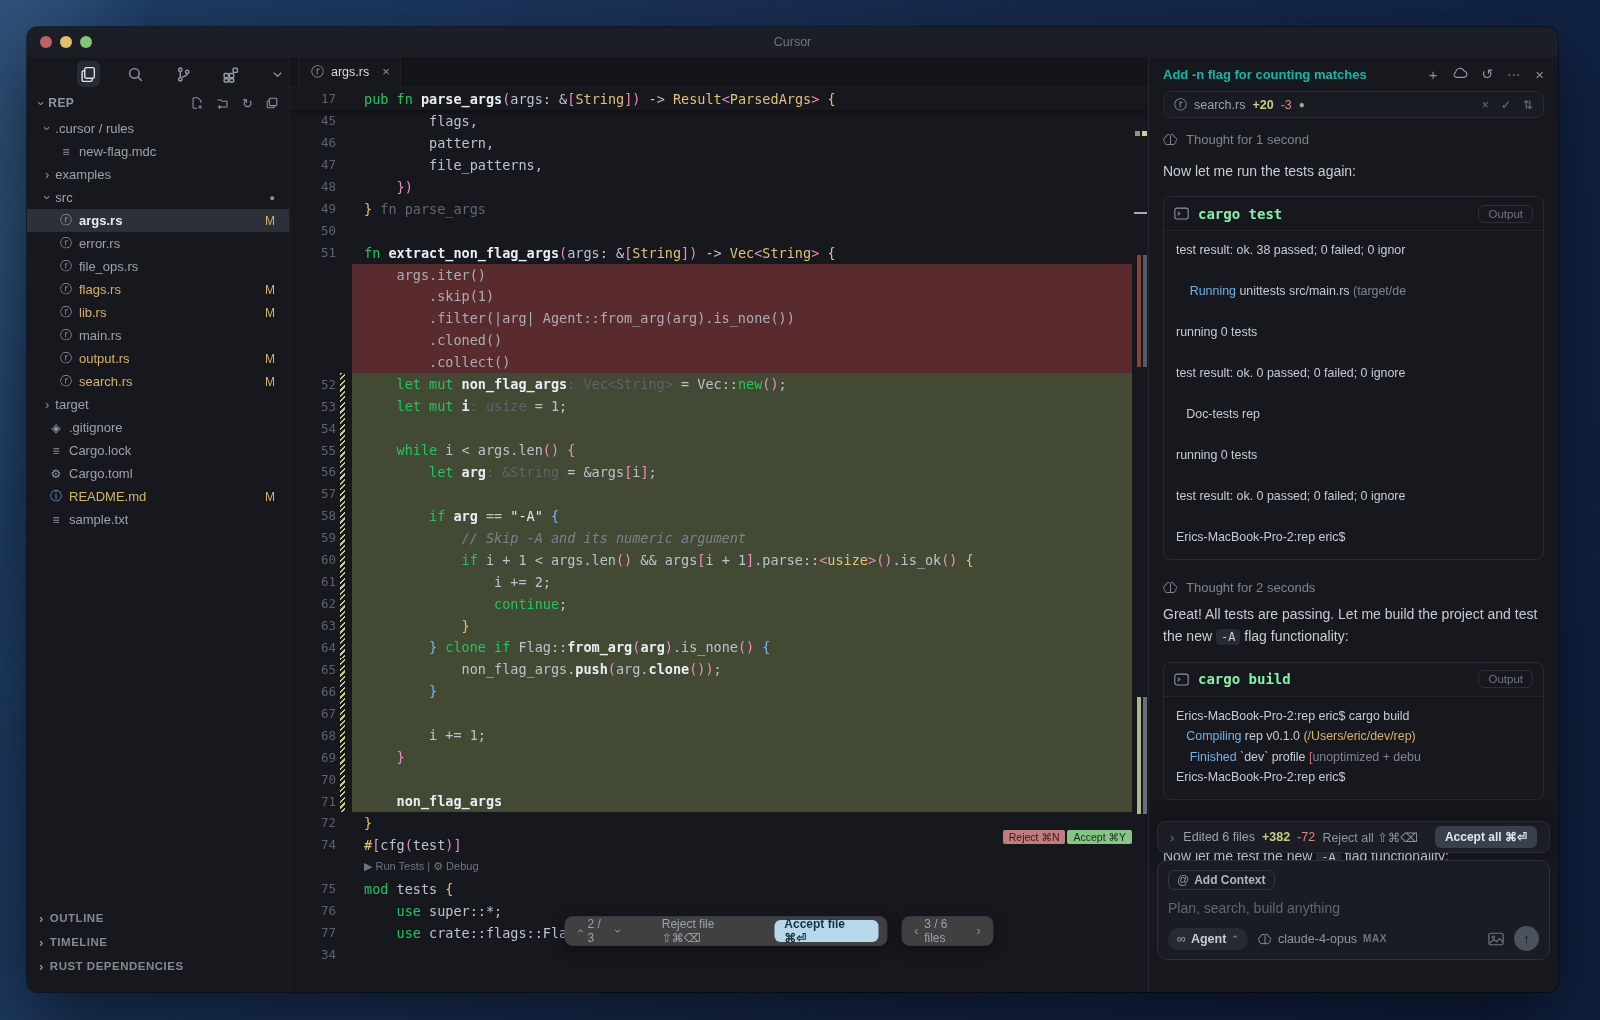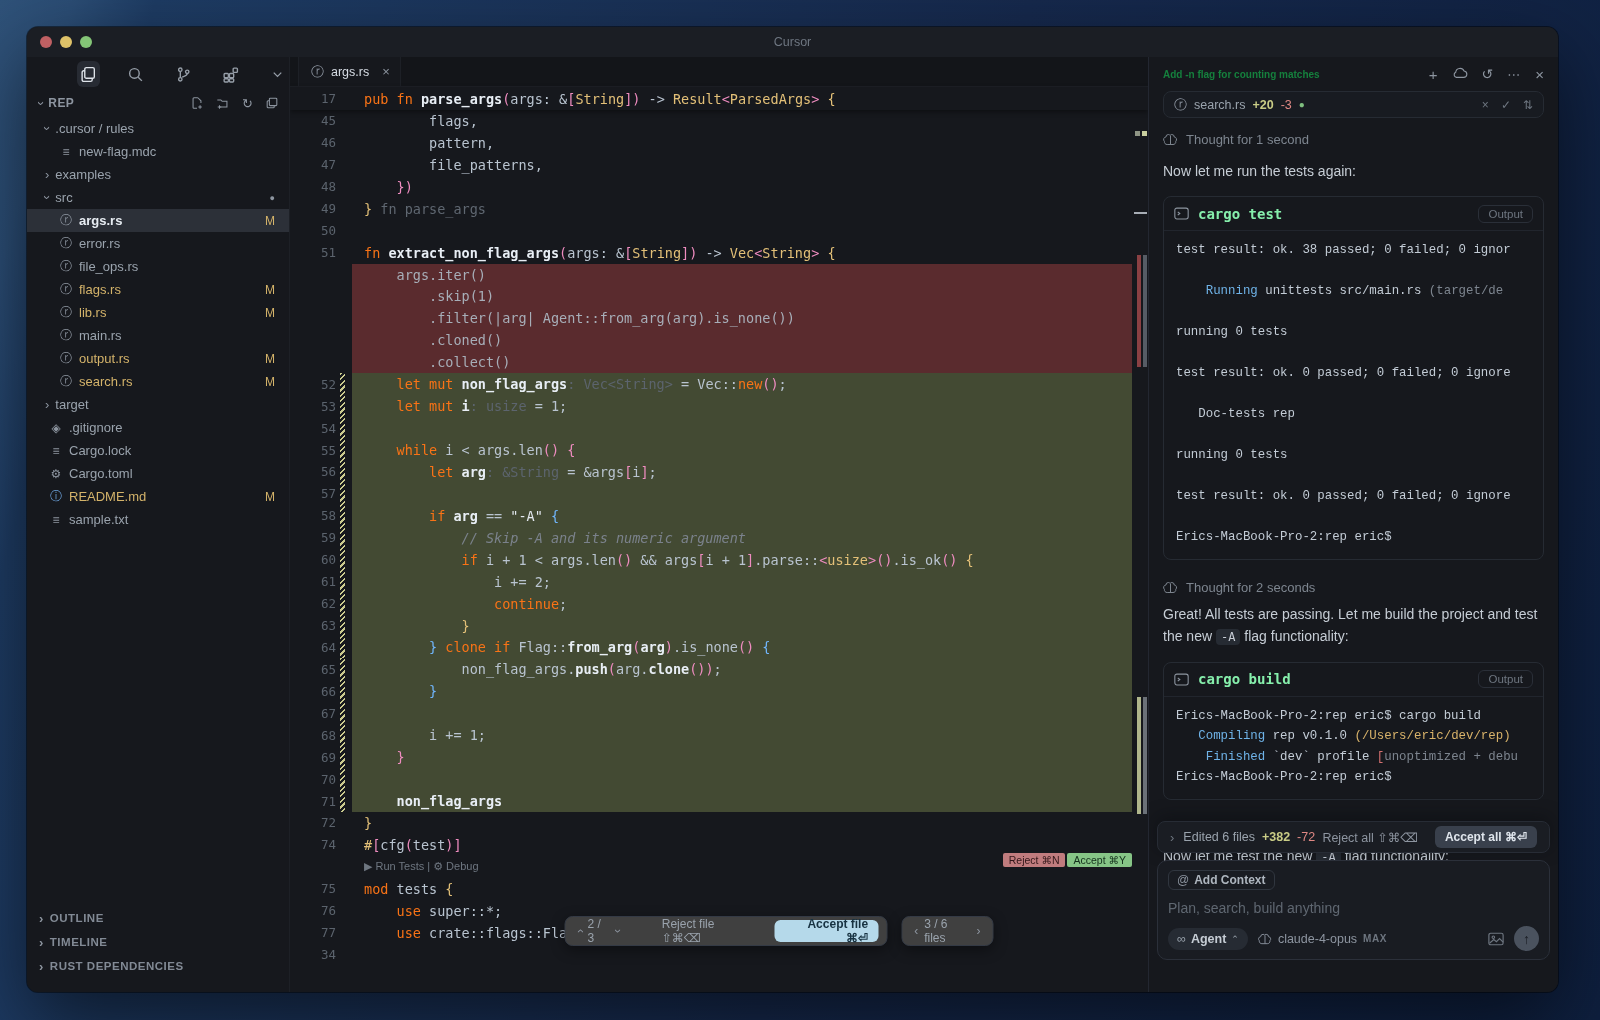--- a/index.html
+++ b/index.html
@@ -59,56 +59,56 @@
   .code-area { position:relative; }
   .row { height:21.95px; display:flex; align-items:center; position:relative; }
   .row::before { content:""; position:absolute; left:62px; right:16px; top:0; bottom:0; }
   .row.del::before { background:#5a2b2e; }
   .row.add::before { background:#434a33; }
   .row .ln, .row .code { position:relative; z-index:1; }
   .row .hatch { position:absolute; left:50px; top:0; bottom:0; width:5px; z-index:1;
      background:repeating-linear-gradient(135deg,#caca8e 0 1.5px, transparent 1.5px 4px); }
   .lens-row { color:#6e7680; font-size:11px; padding-left:74px; font-family:"Liberation Sans", sans-serif; }
   
-  .tk-d{color:#b9c4d0;} .tk-dm{color:#a7aeb8;} .tk-k{color:#f97316;} .tk-f{color:#e8eef5;font-weight:700;}
+  .tk-d{color:#b9c4d0;} .tk-dm{color:#a7aeb8;} .tk-k{color:#22c55e;} .tk-f{color:#e8eef5;font-weight:700;}
   .tk-t{color:#e3c078;} .tk-p{color:#ef8cc0;} .tk-b{color:#e3c078;} .tk-bp{color:#ef8cc0;} .tk-bb{color:#71b7ff;}
   .tk-c{color:#7b828c;font-style:italic;} .tk-h{color:#5c646e;} .tk-g{color:#5f6771;} .tk-s{color:#e4e9f0;}
-  .inline-actions { position:absolute; top:796px; right:16px; display:flex; gap:2px; z-index:4; }
+  .inline-actions { position:absolute; top:773px; right:16px; display:flex; gap:2px; z-index:4; }
   .ia-btn { font-size:10.5px; padding:1px 6px; border-radius:2px; font-family:"Liberation Sans", sans-serif; }
   .ia-reject { background:#c07c7e; color:#33171a; }
   .ia-accept { background:#86c586; color:#14301c; }
   .navbar { position:absolute; bottom:46px; left:50%; transform:translateX(calc(-50% + 60px)); display:flex; gap:14px; z-index:5; }
   .nav-pill { background:#404040; border:1px solid #343a45; border-radius:8px; height:30px; display:flex; align-items:center; color:#9aa3ad; font-size:12px; box-shadow:0 4px 14px rgba(0,0,0,.4); }
   .nav-pill .seg { display:flex; align-items:center; gap:6px; padding:0 12px; }
   .chev-up, .chev-dn { display:inline-block; color:#8d95a0; font-size:12px; }
   .chev-up{ transform:rotate(-90deg);} .chev-dn{ transform:rotate(90deg);}
-  .accept-file-btn { background:#b5d9ea; color:#173241; border-radius:6px; height:22px; display:flex; align-items:center; padding:0 10px; font-size:12px; font-weight:700; margin:0 8px;text-align:right; }
+  .accept-file-btn { background:#b5d9ea; color:#173241; border-radius:6px; height:22px; display:flex; align-items:center; padding:0 10px; font-size:12px; font-weight:700; margin:0 8px; }
   .ruler { position:absolute; top:0; bottom:0; right:0; width:14px; z-index:2; }
   .ruler .mk { position:absolute; }
   
   .chat { width:410px; flex:none; background:#16181d; border-left:1px solid #232731; position:relative; overflow:hidden; }
   .chat-inner { padding:0 14px; }
   .chat-header { height:34px; display:flex; align-items:center; }
-  .chat-title { color:#15803d; font-size:10px; font-weight:700; }
+  .chat-title { color:#14b8a6; font-size:13px; font-weight:700; }
   .chat-icons { margin-left:auto; display:flex; gap:14px; color:#8d95a0; font-size:13px; align-items:center; }
   .file-chip-row { border:1px solid #262b33; background:#181b21; border-radius:8px; height:27px; display:flex; align-items:center; padding:0 10px; gap:7px; }
   .file-chip-row .fname { color:#9aa3ad; font-size:12.5px; }
   .plus { color:#c9cc86; font-size:12.5px; font-weight:700; }
   .minus { color:#e08884; font-size:12.5px; }
   .gdot { color:#7fbf7f; font-size:10px; }
   .chip-icons { margin-left:auto; display:flex; gap:12px; color:#6e7680; font-size:12px; }
   .thought { display:flex; align-items:center; gap:8px; color:#7d858f; font-size:13px; margin-top:14px; }
   .thought svg { flex:none; }
   .msg { color:#c6cdd5; font-size:14px; line-height:22px; margin-top:13px; }
   .msg code { font-family:"DejaVu Sans Mono", monospace; font-size:12px; background:#262b33; color:#c7cdd6; border-radius:4px; padding:1px 5px; }
   .tcard { border:1px solid #262b33; border-radius:8px; margin-top:14px; overflow:hidden; }
   .tcard-head { height:34px; display:flex; align-items:center; padding:0 10px; gap:9px; border-bottom:1px solid #21252d; }
   .tcmd { font-family:"DejaVu Sans Mono", monospace; font-size:14px; color:#86efac; font-weight:700; }
   .tout { margin-left:auto; border:1px solid #2a2f38; color:#6e7680; font-size:11.5px; border-radius:6px; padding:2px 9px; }
-  .tbody { padding:9px 12px 11px; font-family:Liberation Mono, monospace; font-size:12.4px; line-height:20.5px; white-space:pre; overflow:hidden; }
+  .tbody { padding:9px 12px 11px; font-family:Liberation Sans, sans-serif; font-size:12.4px; line-height:20.5px; white-space:pre; overflow:hidden; }
   .tline { min-height:20.5px; }
   .tk-td{color:#c3ccd6;} .tk-tc{color:#6fb3e8;} .tk-ty{color:#d9b36a;} .tk-tr{color:#d47070;} .tk-tdm{color:#7d858f;}
   .bottom-stack { position:absolute; left:8px; right:8px; bottom:32px; z-index:6; }
   .edited-bar { background:#1a1d23; border:1px solid #272c35; border-radius:8px; height:32px; display:flex; align-items:center; padding:0 12px; gap:7px; font-size:12.5px; color:#8d95a0; box-shadow:0 -4px 16px rgba(10,12,16,.5); }
   .edited-bar .chevr { color:#6e7680; font-size:13px; margin-right:2px; }
   .edited-bar .elabel { color:#9aa3ad; }
   .reject-all { margin-left:auto; color:#8d95a0; }
   .accept-all { background:#39404c; color:#dfe5ec; border-radius:6px; padding:4px 10px; font-size:12px; font-weight:600; margin-left:10px; }
   .input-card { margin-top:7px; background:#191c22; border:1px solid #2b303a; border-radius:10px; padding:9px 10px 8px; }
   .ctx-chip { display:inline-flex; align-items:center; gap:5px; border:1px solid #30363f; border-radius:6px; padding:2px 8px; color:#aeb6bf; font-size:12px; font-weight:700; }

